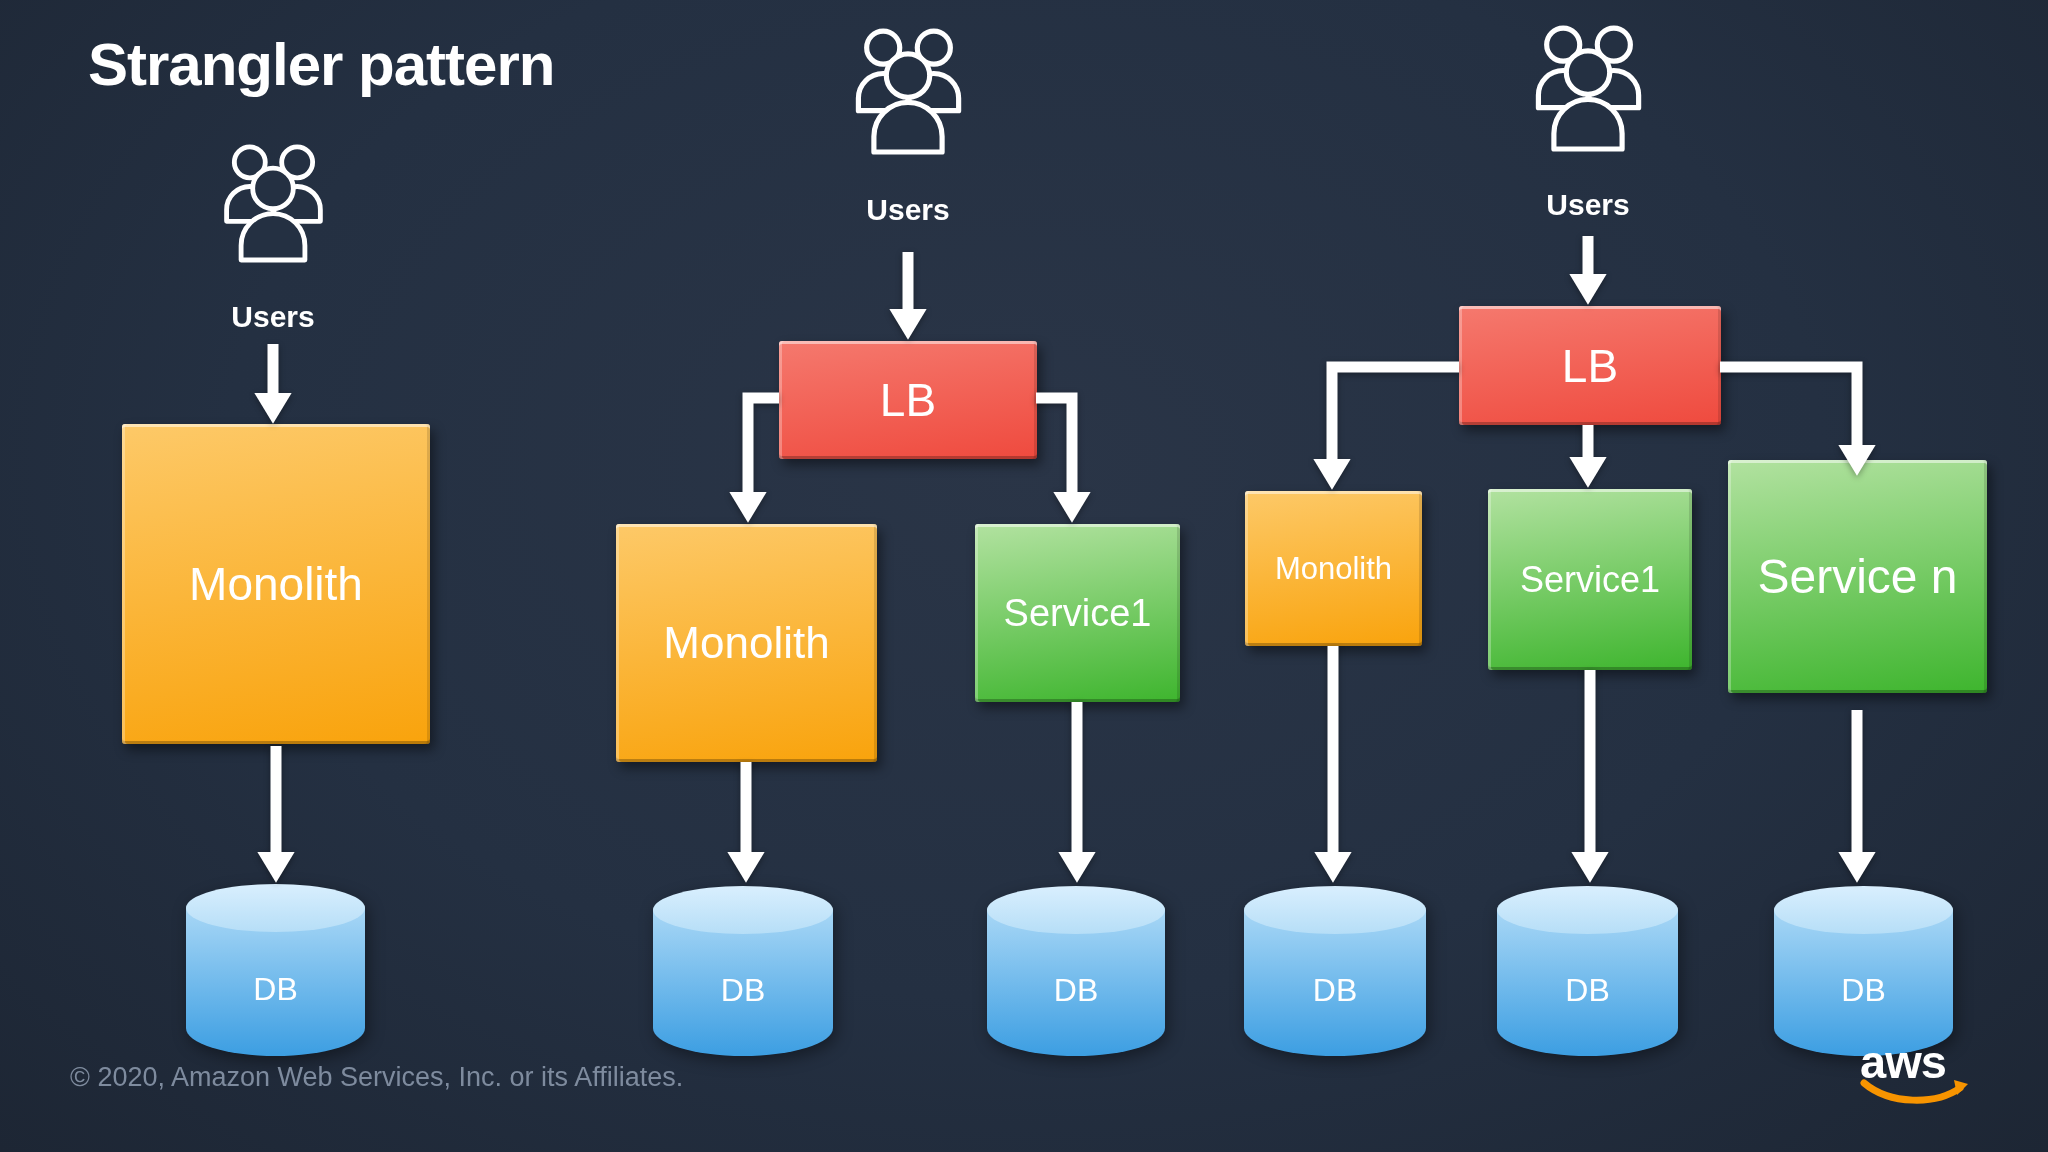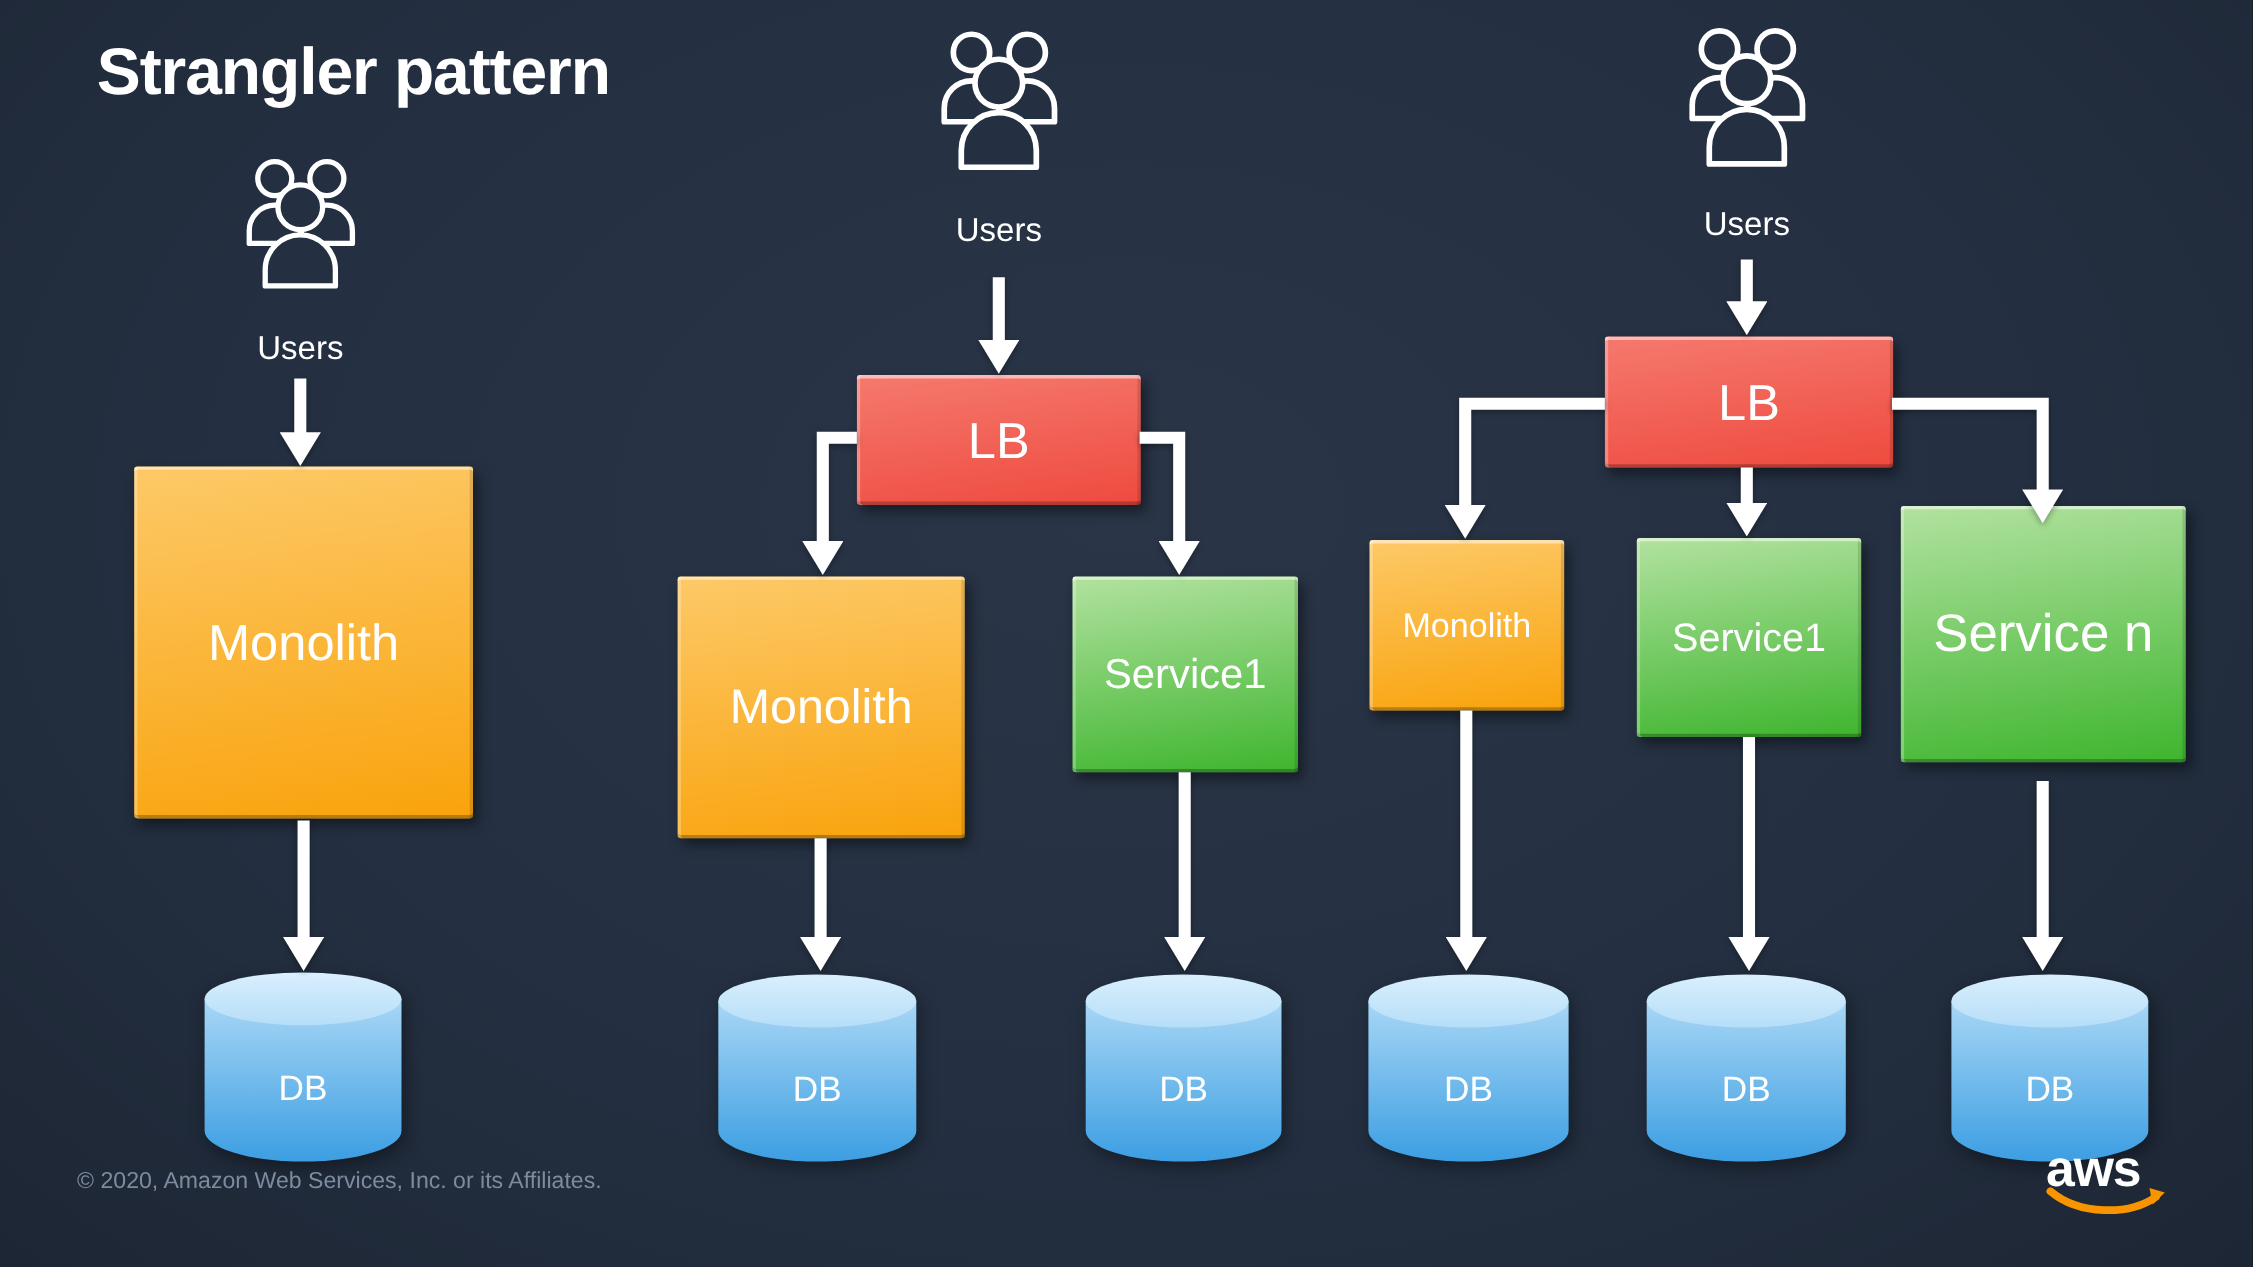--- a/index.html
+++ b/index.html
@@ -6,21 +6,21 @@
   .canvas{
     position:relative;width:2048px;height:1152px;overflow:hidden;
     font-family:"Liberation Sans",sans-serif;
     background:radial-gradient(ellipse at 50% 40%, #2a3547 0%, #243042 55%, #1d2634 100%);
   }
   .title{
     position:absolute;left:88px;top:30px;font-size:60px;font-weight:bold;
     color:#ffffff;letter-spacing:-1px;
   }
   .users-label{
-    position:absolute;width:220px;text-align:center;color:#ffffff;font-size:30px;
+    position:absolute;width:220px;text-align:center;color:#ffffff;font-size:30px;font-weight:bold;
   }
   .node{
     position:absolute;display:flex;align-items:center;justify-content:center;
     color:#ffffff;text-align:center;border-radius:3px;
     box-shadow:inset 0 3px 0 rgba(255,255,255,.5),
                inset 3px 0 0 rgba(255,255,255,.28),
                inset -3px 0 0 rgba(0,0,0,.12),
                inset 0 -3px 0 rgba(0,0,0,.25),
                4px 6px 12px rgba(0,0,0,.45);
   }
@@ -34,21 +34,21 @@
   }
   .db-body{
     position:absolute;left:0;top:24px;right:0;bottom:0;
     border-radius:0 0 50% 50% / 0 0 28px 28px;
     background:linear-gradient(180deg,#a8d7f6 0%,#3c9ee2 100%);
     display:flex;align-items:center;justify-content:center;z-index:1;
   }
   .db-label{color:#ffffff;font-size:32px;padding-top:14px;}
   .connectors{position:absolute;left:0;top:0;filter:drop-shadow(0 2px 3px rgba(0,0,0,.35));}
   .users-icon{position:absolute;}
-  .footer{position:absolute;left:70px;top:1062px;font-size:21px;color:#7e8b9e;}
+  .footer{position:absolute;left:70px;top:1062px;font-size:27px;color:#7e8b9e;}
   .aws-logo{position:absolute;left:1860px;top:1038px;width:116px;}
   .aws-text{color:#ffffff;font-size:47px;font-weight:bold;letter-spacing:-1px;line-height:1;}
   .aws-swoosh{margin-top:-6px;}
 </style>
 </head>
 <body>
 
 <div class="canvas">
 
   <svg width="0" height="0" style="position:absolute">

